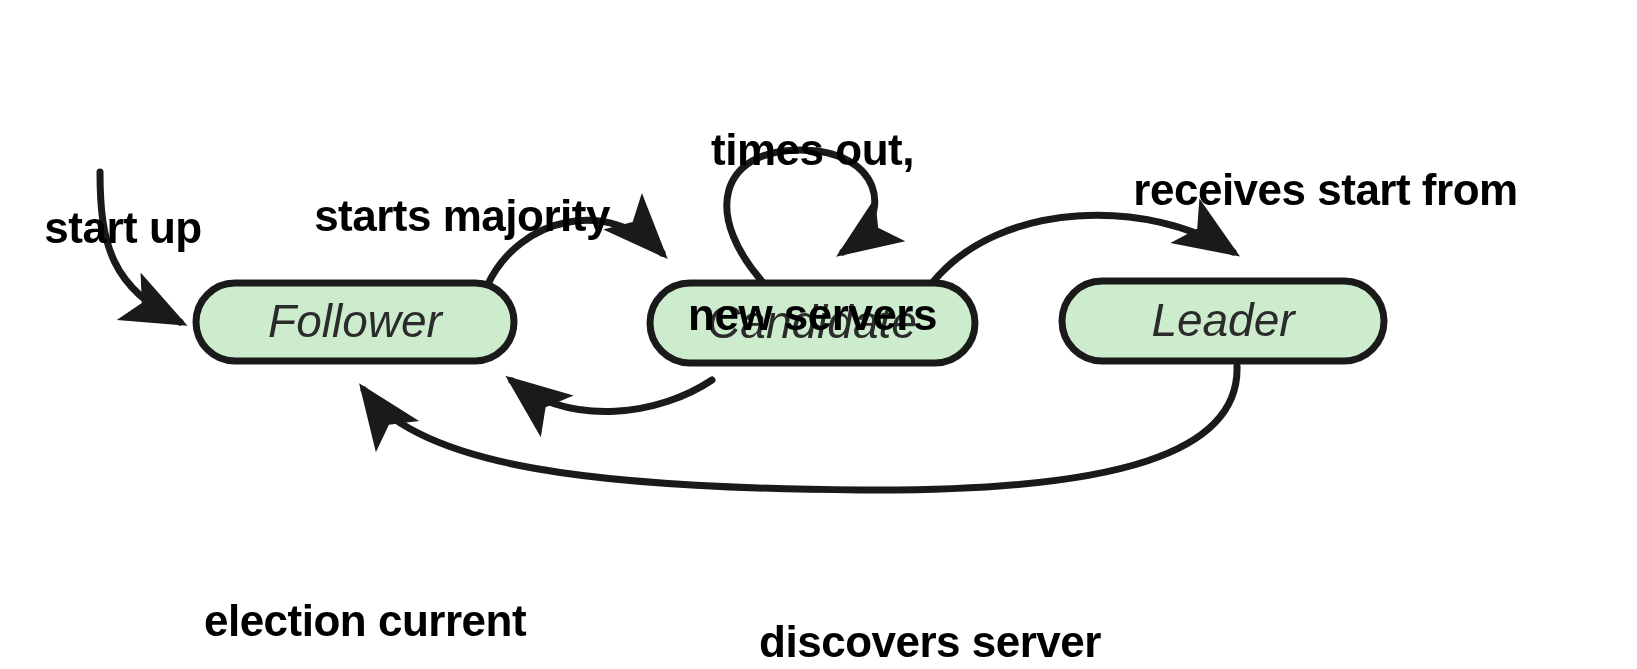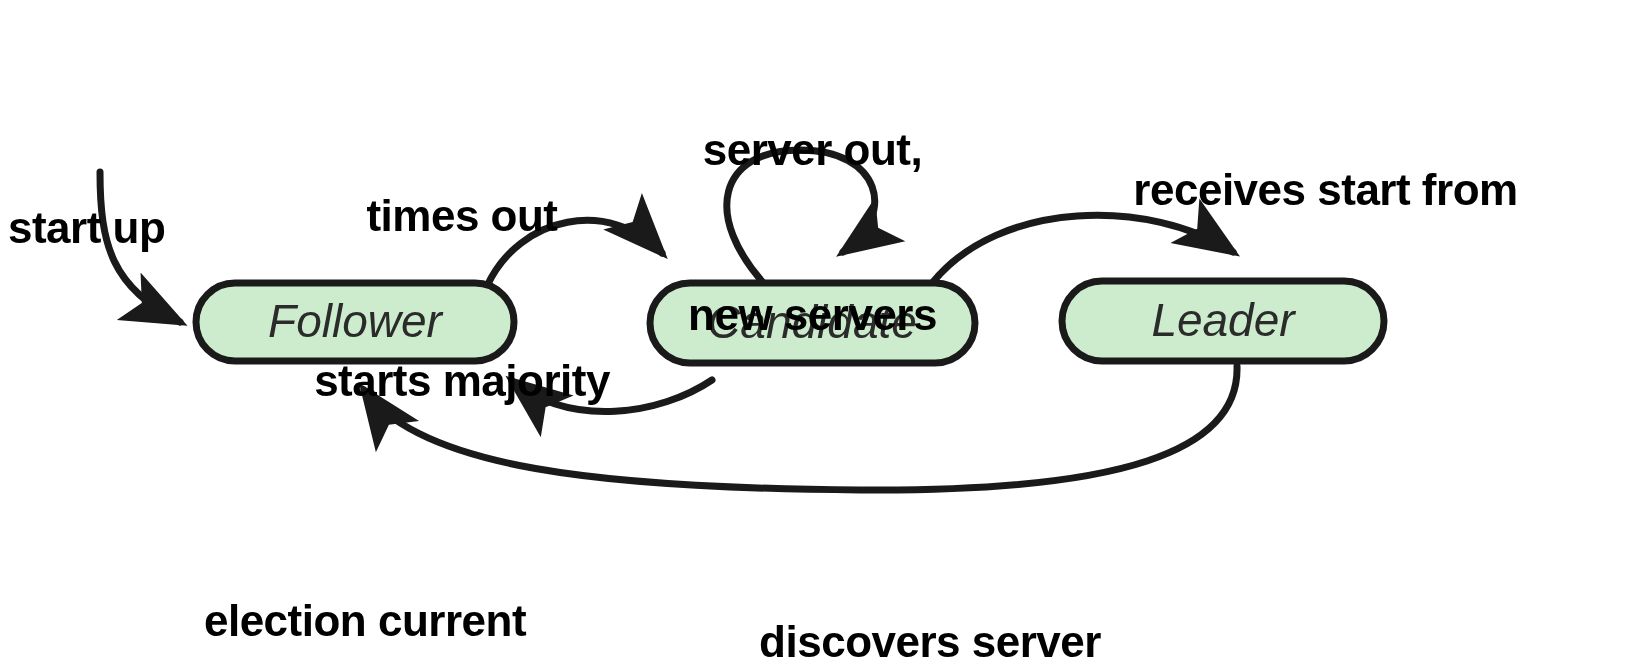--- a/index.html
+++ b/index.html
@@ -77,31 +77,30 @@
       <rect x="650" y="283" width="325" height="80" rx="40" ry="40" fill="#cdeccd" stroke="#1a1a1a" stroke-width="7"></rect>
       <text class="node-label" x="812" y="326">Candidate</text>
     </g>
 
     <g>
       <rect x="1062" y="281" width="322" height="80" rx="40" ry="40" fill="#cdeccd" stroke="#1a1a1a" stroke-width="7"></rect>
       <text class="node-label" x="1223" y="324">Leader</text>
     </g>
   </svg>
 
-  <div class="edge-label lbl-left" style="left:8px; top:90px; width:230px;">
+  <div class="edge-label lbl-left" style="left:8px; top:90px; width:230px;text-align:center;">
     <div>start up</div>
   </div>
 
   <div class="edge-label lbl-center" style="left:252px; top:78px; width:420px;">
-    <div>times out</div>
     <div>starts majority</div>
   </div>
 
   <div class="edge-label lbl-center" style="left:630px; top:12px; width:365px;">
-    <div>server out,</div>
+    <div>times out,</div>
     <div>new servers</div>
   </div>
 
   <div class="edge-label lbl-center" style="left:1018px; top:52px; width:615px;">
     <div>receives start from</div>
   </div>
 
   <div class="edge-label lbl-center" style="left:110px; top:483px; width:510px;">
     <div>election current</div>
     

